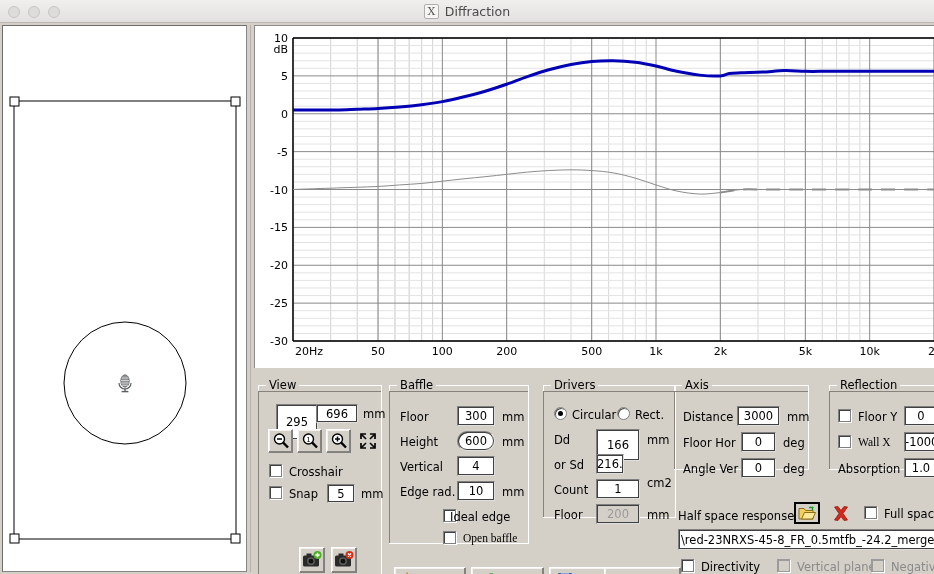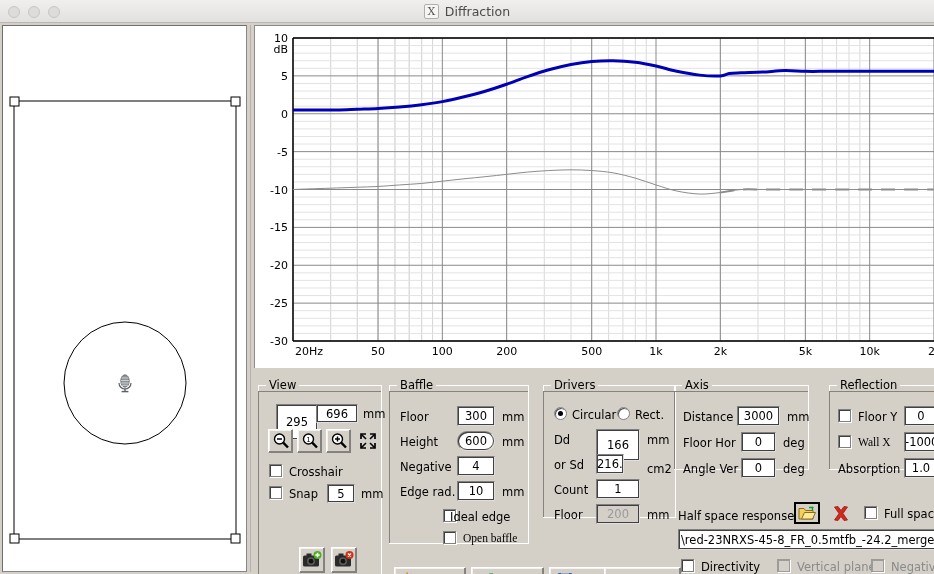--- a/index.html
+++ b/index.html
@@ -421,21 +421,21 @@
         <legend>Baffle</legend>
 
         <span class="lbl" style="left:10px; top:18px;">Floor</span>
         <input class="tf" style="left: 67px; top: 14px; width: 38px; height: 20px;" value="300">
         <span class="lbl" style="left:112px; top:18px;">mm</span>
 
         <span class="lbl" style="left:10px; top:43px;">Height</span>
         <input class="tf" style="left: 67px; top: 39px; width: 38px; height: 20px; border-radius: 10px;" value="600">
         <span class="lbl" style="left:112px; top:43px;">mm</span>
 
-        <span class="lbl" style="left:10px; top:68px;">Negative</span>
+        <span class="lbl" style="left:10px; top:68px;">Vertical</span>
         <input class="tf" style="left: 67px; top: 64px; width: 38px; height: 20px;" value="4">
 
         <span class="lbl" style="left:10px; top:93px;">Edge rad.</span>
         <input class="tf" style="left: 67px; top: 89px; width: 38px; height: 20px;" value="10">
         <span class="lbl" style="left:112px; top:93px;">mm</span>
 
         <div class="cb" style="left:53px; top:117px;"></div>
         <span class="lbl" style="left:60px; top:118px;">Ideal edge</span>
 
         <div class="cb" style="left:53px; top:139px;"></div>
@@ -449,21 +449,21 @@
         <span class="lbl" style="left:28px; top:16px;">Circular</span>
         <div class="rb" style="left:73px; top:15px;"></div>
         <span class="lbl" style="left:91px; top:16px;">Rect.</span>
 
         <span class="lbl" style="left:10px; top:41px;">Dd</span>
         <input class="tf" style="left: 52px; top: 37px; width: 44px; height: 32px;" value="166">
         <span class="lbl" style="left:103px; top:41px;">mm</span>
 
         <span class="lbl" style="left:10px; top:66px;">or Sd</span>
         <input class="tf" style="left: 52px; top: 62px; width: 28px; height: 20px;" value="216.0">
-        <span class="lbl" style="left:103px; top:70px;">cm2</span>
+        <span class="lbl" style="left:103px; top:84px;">cm2</span>
 
         <span class="lbl" style="left:10px; top:91px;">Count</span>
         <input class="tf" style="left: 52px; top: 87px; width: 44px; height: 20px;" value="1">
 
         <span class="lbl" style="left:10px; top:116px;">Floor</span>
         <input class="tf dim" style="left: 52px; top: 112px; width: 44px; height: 20px;" disabled="" value="200">
         <span class="lbl" style="left:103px; top:116px;">mm</span>
       </fieldset>
 
       <fieldset class="grp" style="left:420px; top:8px; width:135px; height:92px;">

